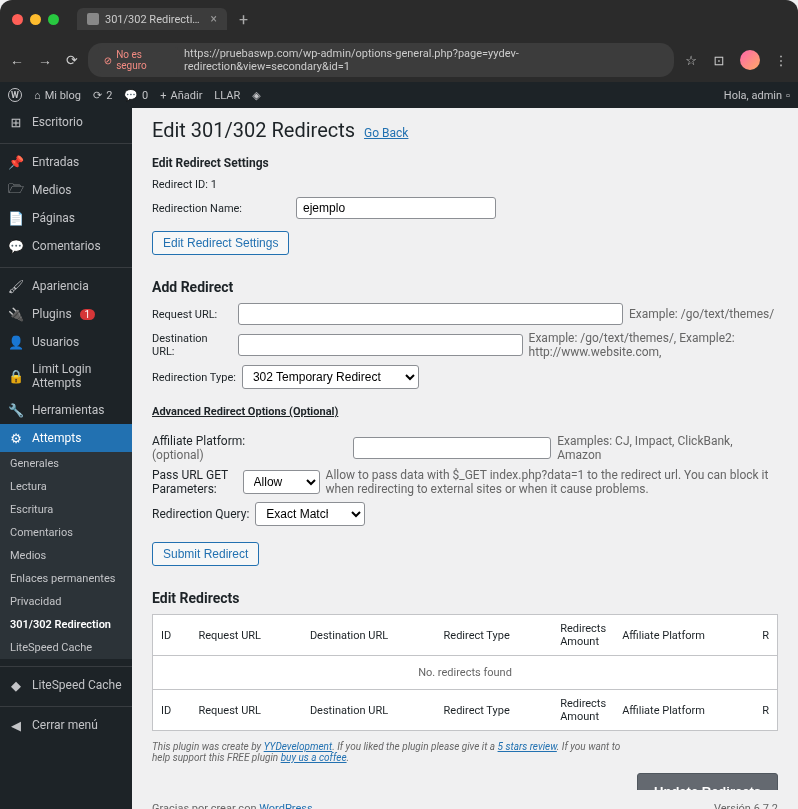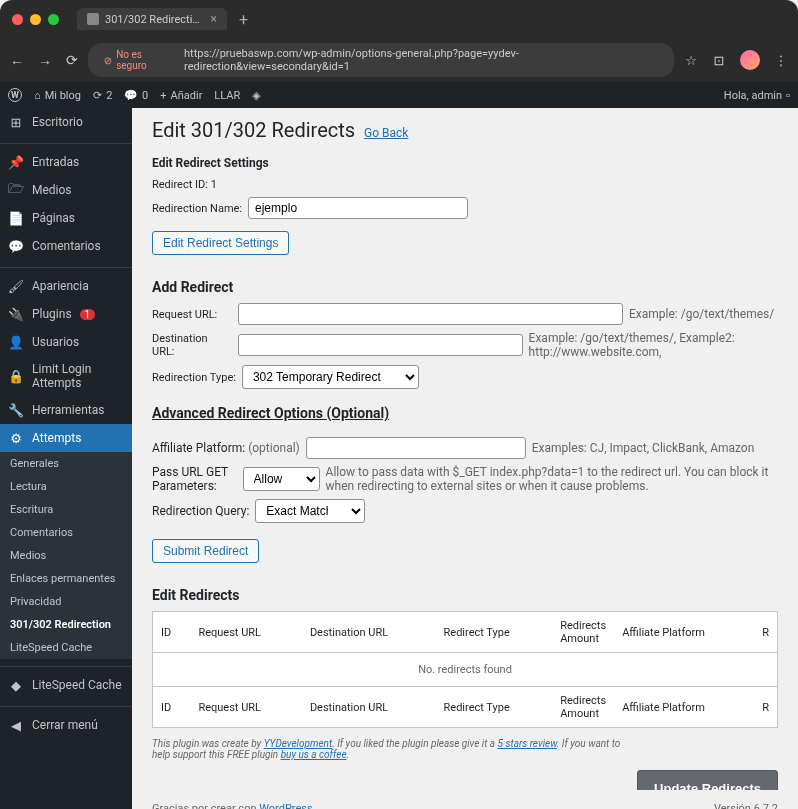--- a/index.html
+++ b/index.html
@@ -54,27 +54,27 @@
     
     .wp-content { flex: 1; background: #f0f0f1; padding: 10px 20px; overflow-y: auto; position: relative; font-size: 12px; }
     .page-title { font-size: 20px; font-weight: 400; margin-bottom: 12px; }
     .page-title a { color: #2271b1; font-size: 12px; margin-left: 4px; }
     
     h3.section-title { font-size: 12px; font-weight: 700; margin: 14px 0 8px; }
     .form-row { display: flex; align-items: center; gap: 6px; margin: 6px 0; }
     .form-label { min-width: 108px; font-size: 11px; }
     .form-input { border: 1px solid #8c8f94; border-radius: 3px; padding: 3px 6px; font-size: 12px; background: #fff; }
     .form-input.wide { width: 385px; }
-    .form-input.med { width: 220px; }
+    .form-input.med { width: 200px; margin-left: 48px; }
     .form-select { border: 1px solid #8c8f94; border-radius: 3px; padding: 3px 20px 3px 6px; font-size: 12px; background: #fff; }
     .example-text { font-size: 12px; color: #666; }
     .btn { border: 1px solid #2271b1; background: #f6f7f7; color: #2271b1; padding: 4px 10px; border-radius: 3px; font-size: 12px; cursor: pointer; }
     .static-text { font-size: 11px; }
     
-    .advanced-link { font-size: 14px; text-decoration: underline; color: #1d2327; font-weight: 700; display: inline-block; margin: 10px 0; }
+    .advanced-link { font-size: 11px; text-decoration: underline; color: #1d2327; font-weight: 700; display: inline-block; margin: 10px 0; }
     
     
     .wp-table { width: 100%; border-collapse: collapse; border: 1px solid #c3c4c7; background: #fff; margin-top: 8px; font-size: 11px; }
     .wp-table th { text-align: left; padding: 7px 8px; font-weight: 400; border-bottom: 1px solid #c3c4c7; }
     .wp-table td { padding: 10px 8px; }
     .wp-table .no-items { text-align: center; color: #666; }
     .wp-table tfoot th { border-top: 1px solid #c3c4c7; border-bottom: none; }
     
     .footer-credit { font-size: 10px; color: #666; font-style: italic; margin-top: 10px; max-width: 480px; }
     .footer-credit a { color: #2271b1; text-decoration: underline; }

